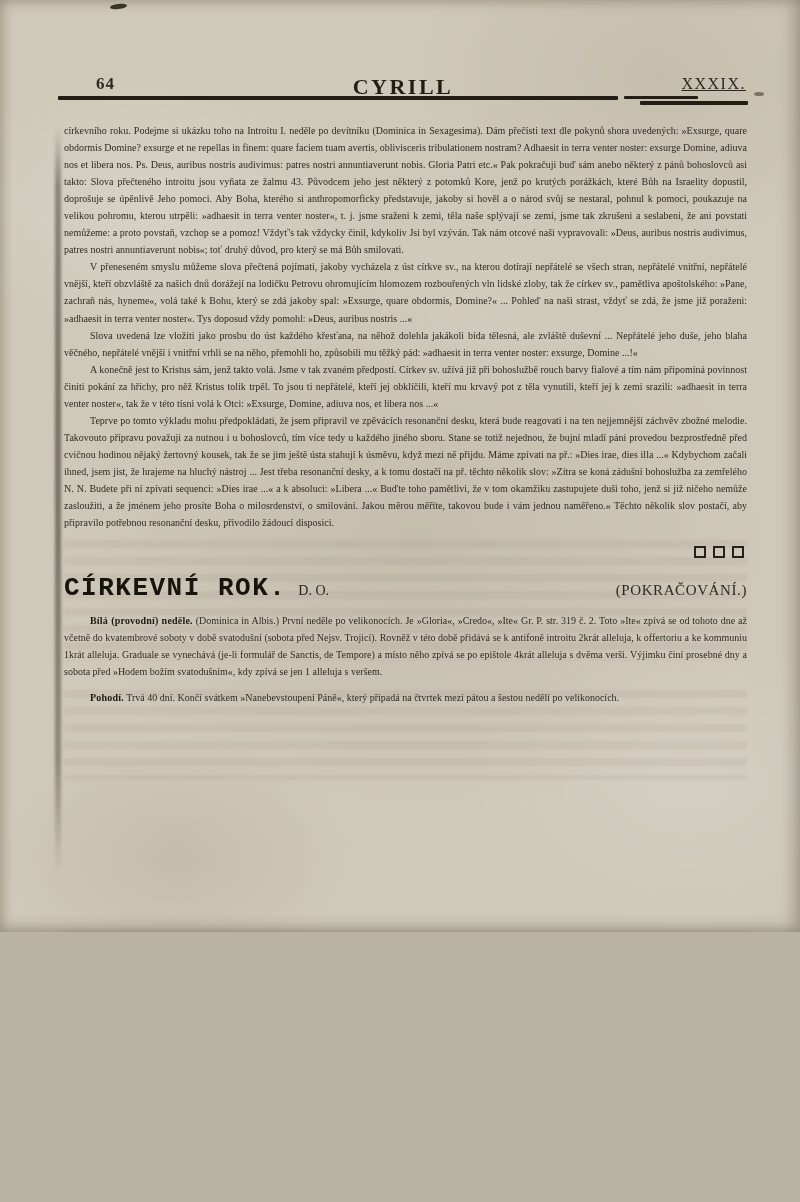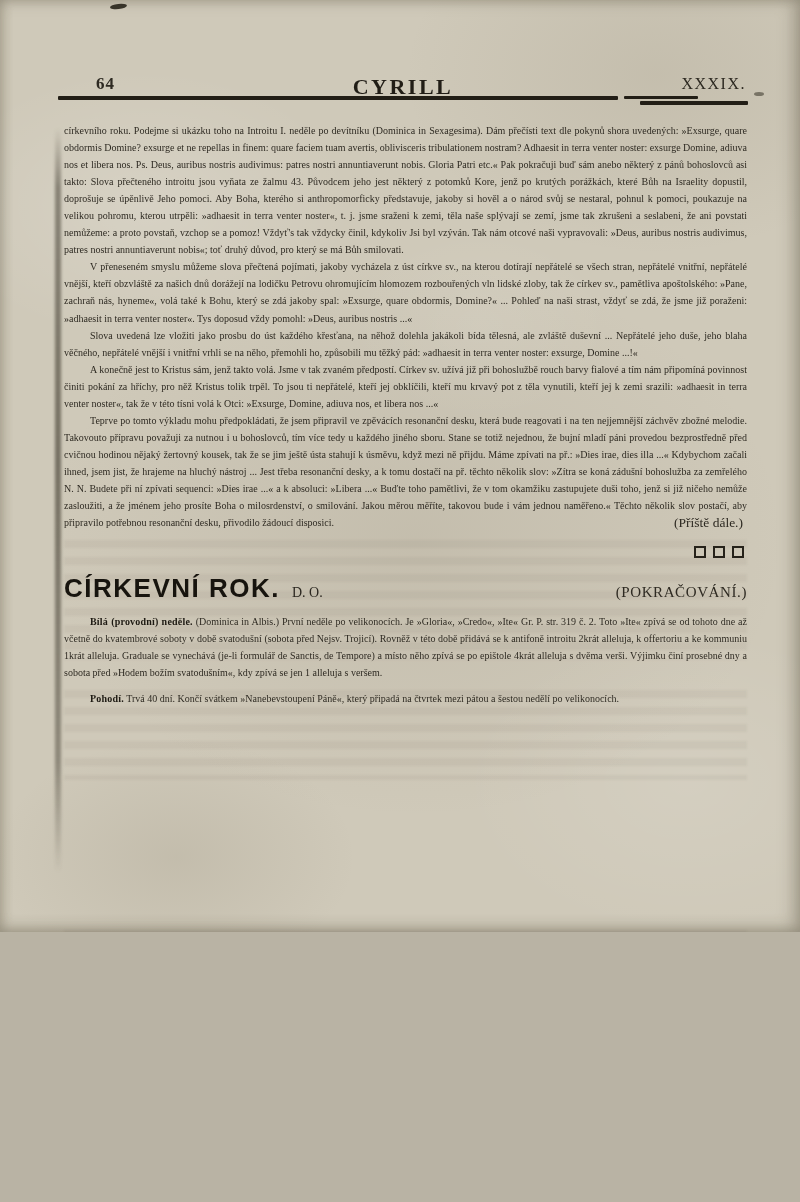--- a/index.html
+++ b/index.html
@@ -15,34 +15,34 @@
       radial-gradient(ellipse 300px 200px at 22% 92%, rgba(110,100,80,0.12), transparent 60%),
       radial-gradient(ellipse 220px 160px at 60% 35%, rgba(255,255,255,0.08), transparent 60%);
     box-shadow: inset -7px 0 16px rgba(80,72,55,0.28), inset 0 -5px 14px rgba(80,72,55,0.16), inset 4px 0 10px rgba(90,82,62,0.18);
     font-family:"Liberation Serif", serif;
     color:#2e2a22;
   }
   
   .hdr{position:absolute;top:74px;left:62px;width:684px;display:flex;align-items:baseline;}
   .pg-num{font-size:17px;font-weight:bold;letter-spacing:1px;padding-left:34px;}
   .journal{position:absolute;left:50%;transform:translateX(-51%);font-size:22px;font-weight:bold;letter-spacing:2.5px;color:#211d16;}
-  .issue{margin-left:auto;font-size:16px;letter-spacing:1.5px;}
+  .issue{margin-left:auto;font-size:16px;letter-spacing:1.5px;text-decoration:underline;}
   .rule{position:absolute;background:#221e16;height:4px;border-radius:1px;}
   .rule-a{top:96px;left:58px;width:560px;}
   .rule-b{top:96px;left:624px;width:74px;height:3px;}
   .rule-c{top:101px;left:640px;width:108px;}
   
   .content{position:absolute;top:122px;left:64px;width:683px;}
   .content p{margin:0;font-size:10px;line-height:17.05px;text-align:justify;}
   .ind{text-indent:26px;}
   .cont-note{margin-top:-17.05px;text-align:right;font-size:13.5px;line-height:17.05px;padding-right:4px;}
   .ornament{margin:15px 3px 0 0;text-align:right;line-height:10px;}
   .sq{display:inline-block;width:8px;height:8px;border:2px solid #26221a;margin-left:3px;background:transparent;}
   .heading-row{margin-top:15px;display:flex;align-items:baseline;}
-  .h-title{font-family:Liberation Sans, sans-serif;font-weight:bold;font-size:26px;letter-spacing:1.5px;color:#17140e;}
+  .h-title{font-family:Liberation Mono, monospace;font-weight:bold;font-size:26px;letter-spacing:1.5px;color:#17140e;}
   .h-author{font-size:14px;margin-left:12px;color:#2b2720;}
   .h-cont{margin-left:auto;font-size:15px;letter-spacing:0.6px;}
   .entry{margin-top:9px !important;}
   .entry b{color:#1d1912;letter-spacing:0.2px;}
   
   .left-smudge{position:absolute;left:55px;top:128px;width:6px;height:745px;
     background:linear-gradient(to bottom, transparent, rgba(45,40,28,0.45) 8%, rgba(45,40,28,0.55) 45%, rgba(45,40,28,0.4) 85%, transparent);
     filter:blur(1.6px);border-radius:3px;}
   .speck-1{position:absolute;left:110px;top:4px;width:17px;height:5px;background:rgba(32,28,19,0.85);border-radius:50%;transform:rotate(-6deg);}
   .speck-2{position:absolute;left:754px;top:92px;width:10px;height:4px;background:rgba(40,35,24,0.5);border-radius:50%;filter:blur(0.5px);}
@@ -68,21 +68,20 @@
   <div class="rule rule-a"></div>
   <div class="rule rule-b"></div>
   <div class="rule rule-c"></div>
 
   <main class="content">
     <p>církevního roku. Podejme si ukázku toho na Introitu I. neděle po devítníku (Dominica in Sexagesima). Dám přečísti text dle pokynů shora uvedených: »Exsurge, quare obdormis Domine? exsurge et ne repellas in finem: quare faciem tuam avertis, oblivisceris tribulationem nostram? Adhaesit in terra venter noster: exsurge Domine, adiuva nos et libera nos. Ps. Deus, auribus nostris audivimus: patres nostri annuntiaverunt nobis. Gloria Patri etc.« Pak pokračuji buď sám anebo některý z pánů bohoslovců asi takto: Slova přečteného introitu jsou vyňata ze žalmu 43. Původcem jeho jest některý z potomků Kore, jenž po krutých porážkách, které Bůh na Israelity dopustil, doprošuje se úpěnlivě Jeho pomoci. Aby Boha, kterého si anthropomorficky představuje, jakoby si hověl a o národ svůj se nestaral, pohnul k pomoci, poukazuje na velikou pohromu, kterou utrpěli: »adhaesit in terra venter noster«, t. j. jsme sraženi k zemi, těla naše splývají se zemí, jsme tak zkrušeni a seslabeni, že ani povstati nemůžeme: a proto povstaň, vzchop se a pomoz! Vždyť's tak vždycky činil, kdykoliv Jsi byl vzýván. Tak nám otcové naši vypravovali: »Deus, auribus nostris audivimus, patres nostri annuntiaverunt nobis«; toť druhý důvod, pro který se má Bůh smilovati.</p>
     <p class="ind">V přeneseném smyslu můžeme slova přečtená pojímati, jakoby vycházela z úst církve sv., na kterou dotírají nepřátelé se všech stran, nepřátelé vnitřní, nepřátelé vnější, kteří obzvláště za našich dnů dorážejí na lodičku Petrovu ohromujícím hlomozem rozbouřených vln lidské zloby, tak že církev sv., pamětliva apoštolského: »Pane, zachraň nás, hyneme«, volá také k Bohu, který se zdá jakoby spal: »Exsurge, quare obdormis, Domine?« ... Pohleď na naši strast, vždyť se zdá, že jsme již poraženi: »adhaesit in terra venter noster«. Tys doposud vždy pomohl: »Deus, auribus nostris ...«</p>
     <p class="ind">Slova uvedená lze vložiti jako prosbu do úst každého křesťana, na něhož dolehla jakákoli bída tělesná, ale zvláště duševní ... Nepřátelé jeho duše, jeho blaha věčného, nepřátelé vnější i vnitřní vrhli se na něho, přemohli ho, způsobili mu těžký pád: »adhaesit in terra venter noster: exsurge, Domine ...!«</p>
     <p class="ind">A konečně jest to Kristus sám, jenž takto volá. Jsme v tak zvaném předpostí. Církev sv. užívá již při bohoslužbě rouch barvy fialové a tím nám připomíná povinnost činiti pokání za hříchy, pro něž Kristus tolik trpěl. To jsou ti nepřátelé, kteří jej obklíčili, kteří mu krvavý pot z těla vynutili, kteří jej k zemi srazili: »adhaesit in terra venter noster«, tak že v této tísni volá k Otci: »Exsurge, Domine, adiuva nos, et libera nos ...«</p>
     <p class="ind">Teprve po tomto výkladu mohu předpokládati, že jsem připravil ve zpěvácích resonanční desku, která bude reagovati i na ten nejjemnější záchvěv zbožné melodie. Takovouto přípravu považuji za nutnou i u bohoslovců, tím více tedy u každého jiného sboru. Stane se totiž nejednou, že bujní mladí páni provedou bezprostředně před cvičnou hodinou nějaký žertovný kousek, tak že se jim ještě ústa stahují k úsměvu, když mezi ně přijdu. Máme zpívati na př.: »Dies irae, dies illa ...« Kdybychom začali ihned, jsem jist, že hrajeme na hluchý nástroj ... Jest třeba resonanční desky, a k tomu dostačí na př. těchto několik slov: »Zítra se koná zádušní bohoslužba za zemřelého N. N. Budete při ní zpívati sequenci: »Dies irae ...« a k absoluci: »Libera ...« Buďte toho pamětlivi, že v tom okamžiku zastupujete duši toho, jenž si již ničeho nemůže zasloužiti, a že jménem jeho prosíte Boha o milosrdenství, o smilování. Jakou měrou měříte, takovou bude i vám jednou naměřeno.« Těchto několik slov postačí, aby připravilo potřebnou resonanční desku, přivodilo žádoucí disposici.</p>
-    <div class="cont-note">(Příště dále.)</div>
 
     <div class="ornament">
       <span class="sq"></span>
       <span class="sq"></span>
       <span class="sq"></span>
     </div>
 
     <div class="heading-row">
       <span class="h-title">CÍRKEVNÍ ROK.</span>
       <span class="h-author">D. O.</span>

